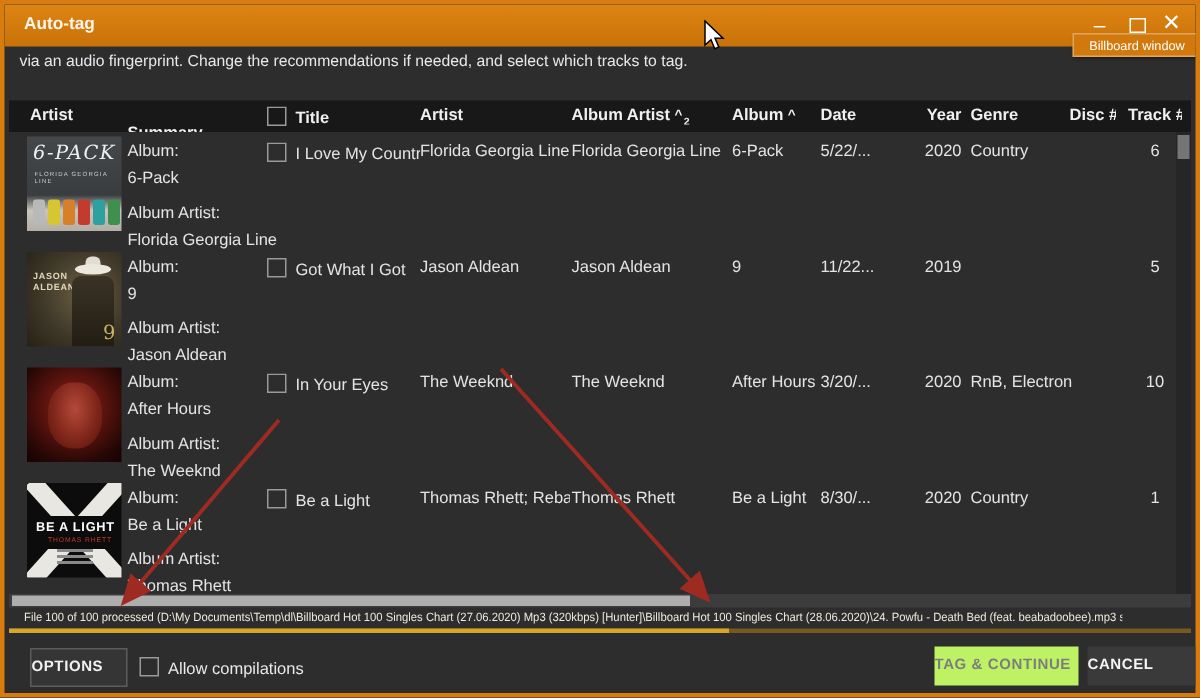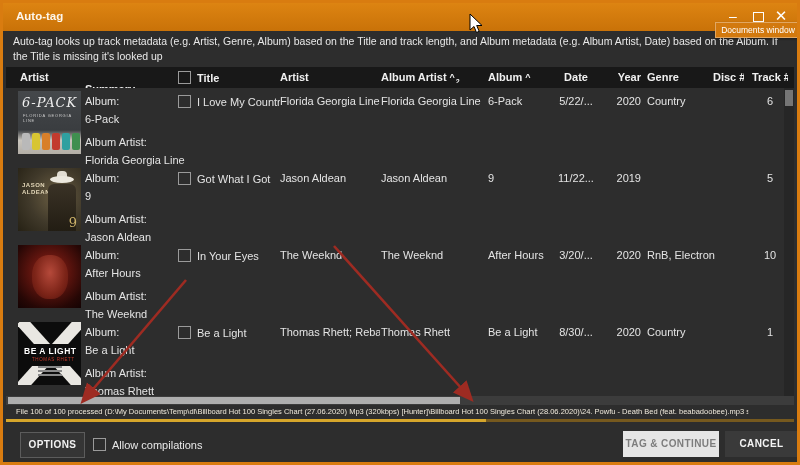--- a/index.html
+++ b/index.html
@@ -18,21 +18,21 @@
   
   .thead{position:absolute;top:64px;left:3px;right:3px;height:21px;background:#181818;color:#f0f0f0;font-size:11px;font-weight:bold;}
   .thead .cell{top:4px;}
   .cell{position:absolute;white-space:nowrap;overflow:hidden;}
   .c-art{left:14px;width:64px;}
   .c-sum{left:79px;width:94px;margin-top:12px;}
   .c-title{left:172px;width:102px;}
   .c-artist{left:274px;width:100px;}
   .c-aartist{left:375px;width:107px;}
   .c-album{left:482px;width:80px;}
-  .c-date{left:541px;width:58px;text-align:center;}
+  .c-date{left:541px;width:58px;text-align:left;}
   .c-year{left:604px;width:31px;text-align:right;}
   .c-genre{left:641px;width:68px;}
   .c-disc{left:707px;width:31px;text-align:right;}
   .c-track{left:746px;width:36px;text-align:center;}
   .sortmark{font-size:9px;font-weight:bold;position:relative;top:-1px;margin-left:3px;}
   .sortrank{font-size:7px;position:relative;top:3px;margin-left:1px;}
   
   .tbody{position:absolute;top:85px;left:3px;right:3px;height:248px;background:#2d2d2d;}
   .row{position:absolute;left:0;right:0;height:77px;}
   .row .cell{top:7px;font-size:11px;color:#e4e4e4;}
@@ -69,44 +69,43 @@
   .vscroll{position:absolute;top:85px;right:3px;width:10px;height:308px;background:#262626;}
   .vthumb{position:absolute;top:2px;left:1px;width:8px;height:16px;background:#757575;}
   .hscroll{position:absolute;top:393px;left:3px;right:3px;height:9px;background:#3c3c3c;}
   .hthumb{position:absolute;top:1px;left:2px;width:452px;height:7px;background:#aeaeae;}
   
   .status{position:absolute;top:404px;left:13px;width:779px;height:12px;color:#efe9dc;font-size:8px;white-space:nowrap;overflow:hidden;transform:scaleX(0.94);transform-origin:left center;}
   .progress{position:absolute;top:416px;left:3px;right:3px;height:3px;background:#76591e;}
   .progress .done{position:absolute;left:0;top:0;height:3px;width:480px;background:#d6a62b;}
   
   .footer{position:absolute;top:419px;left:3px;right:3px;bottom:3px;background:#2d2d2d;}
-  .btn{position:absolute;box-sizing:border-box;font-size:10px;font-weight:bold;text-align:center;letter-spacing:0.4px;cursor:default;}
+  .btn{position:absolute;box-sizing:border-box;font-size:10px;font-weight:bold;text-align:left;letter-spacing:0.4px;cursor:default;}
   .btn-options{left:14px;top:10px;width:65px;height:26px;background:#353535;border:1px solid #5c5c5c;color:#f2f2f2;line-height:24px;}
   .chk-wrap{position:absolute;left:87px;top:16px;color:#e8e8e8;font-size:11px;}
-  .btn-tag{left:617px;top:9px;width:96px;height:26px;background:#e5e5e5;color:#7d7d7d;line-height:26px;}
+  .btn-tag{left:617px;top:9px;width:96px;height:26px;background:#bef264;color:#7d7d7d;line-height:26px;}
   .btn-cancel{left:719px;top:9px;width:73px;height:26px;background:#3a3a3a;color:#f4f4f4;line-height:26px;}
   
   .arrows{position:absolute;top:0;left:0;pointer-events:none;z-index:30;}
   .cursor{position:absolute;left:466px;top:10px;z-index:45;pointer-events:none;}
 </style>
 </head>
 <body>
 
 <div class="window">
 
   <div class="titlebar">
     <span class="title">Auto-tag</span>
     <span class="winbtn btn-min"><span>–</span></span>
     <span class="winbtn btn-max"><span class="maxbox"></span></span>
     <span class="winbtn btn-close"><span>✕</span></span>
   </div>
-  <div class="tooltip">Documents window</div>
+  <div class="tooltip">Billboard window</div>
 
   <div class="desc">
-    <div>Auto-tag looks up track metadata (e.g. Artist, Genre, Album) based on the Title and track length, and Album metadata (e.g. Album Artist, Date) based on the Album. If the Title is missing it's looked up</div>
     <div>via an audio fingerprint. Change the recommendations if needed, and select which tracks to tag.</div>
   </div>
 
   <div class="thead">
     <span class="cell c-art">Artist</span>
     <span class="cell c-sum">Summary</span>
     <span class="cell c-title"><span class="cb"></span><span>Title</span></span>
     <span class="cell c-artist">Artist</span>
     <span class="cell c-aartist"><span>Album Artist</span><span class="sortmark">^</span><span class="sortrank">2</span></span>
     <span class="cell c-album"><span>Album</span><span class="sortmark">^</span></span>

